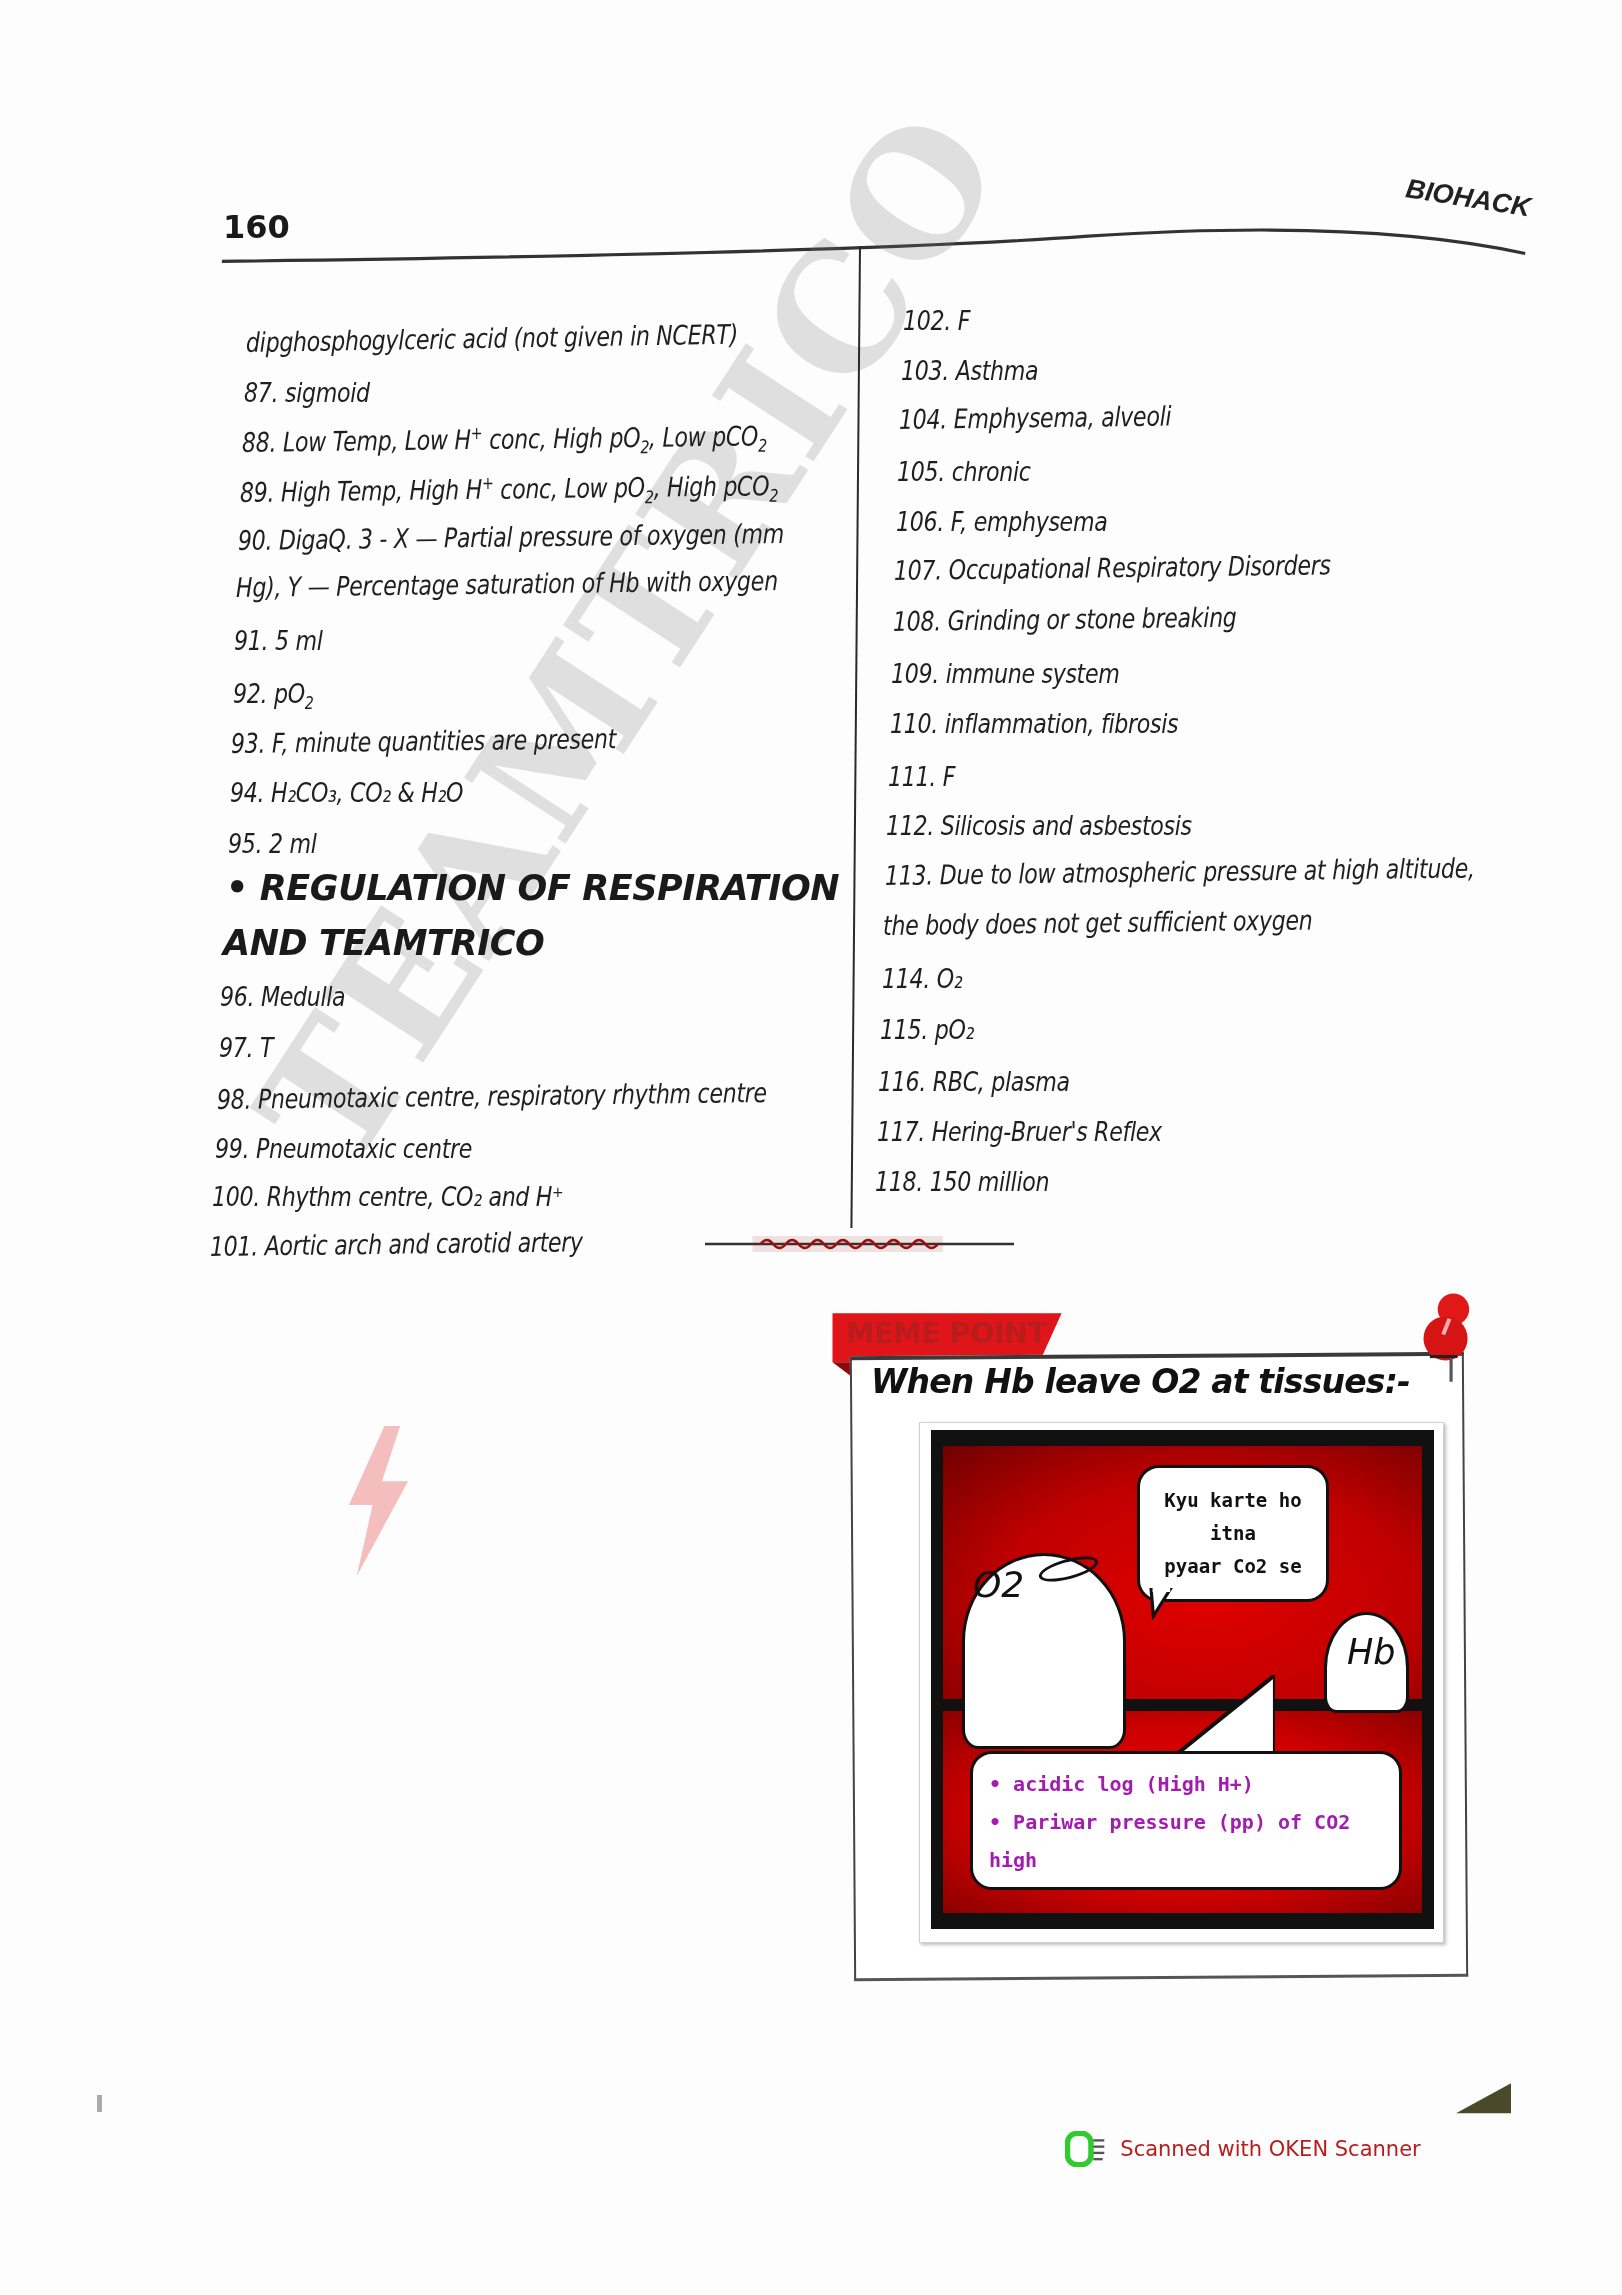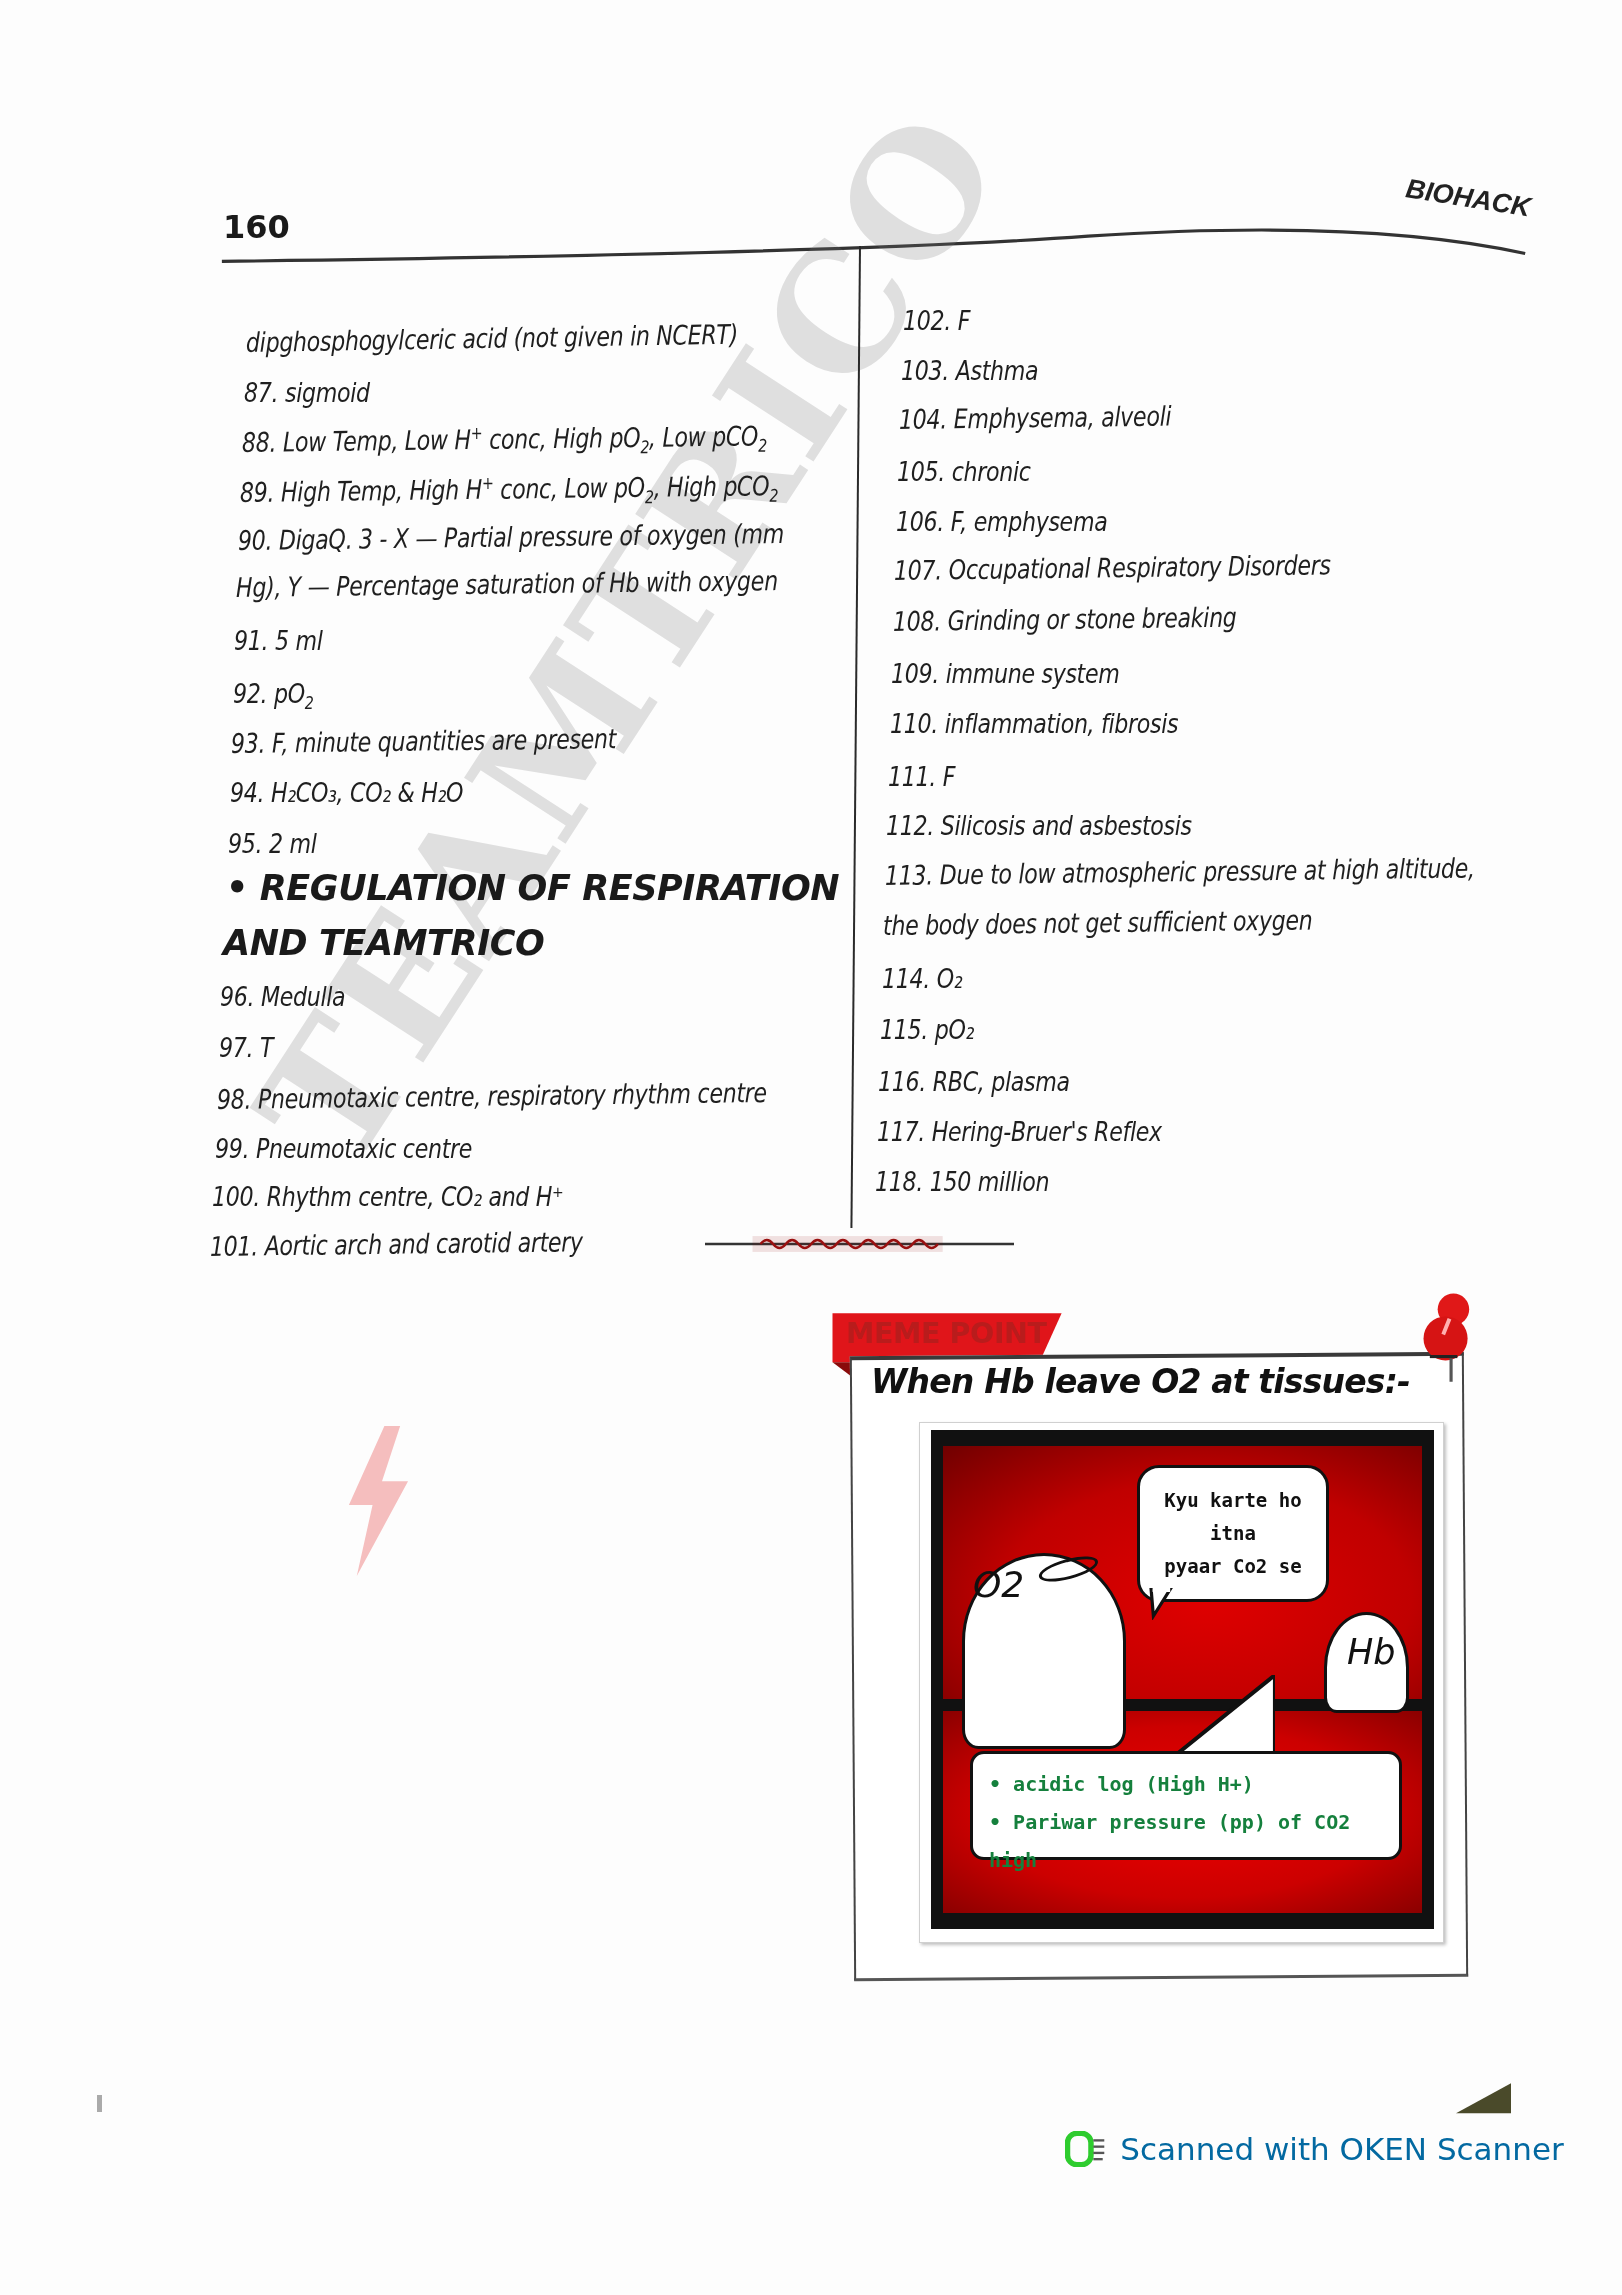--- a/index.html
+++ b/index.html
@@ -237,31 +237,31 @@
       position: absolute;
       left: 1347px; top: 1632px;
       font-family: "DejaVu Sans", sans-serif;
       font-style: italic;
       font-size: 35px;
       color: #111;
     }
     .bubble-bottom {
       position: absolute;
       left: 970px; top: 1751px;
-      width: 432px; height: 109px;
+      width: 432px; height: 139px;
       background: #ffffff;
       border: 3.2px solid #111;
-      border-radius: 14px;
+      border-radius: 22px;
       box-sizing: border-box;
       padding: 11px 16px;
       font-family: "DejaVu Sans Mono", monospace;
       font-weight: bold;
       font-size: 20px;
       line-height: 38px;
-      color: #15803d;
+      color: #a21caf;
     }
     .bubble-bottom ul {
       margin: 0; padding: 0; list-style: none;
     }
     .bubble-bottom li::before {
       content: "\2022  ";
     }
     .bubble-bottom-tail {
       position: absolute;
       left: 1172px; top: 1675px;
@@ -278,22 +278,22 @@
       left: 1065px; top: 2131px;
       display: flex;
       align-items: center;
       gap: 14.3px;
     }
     .scanner-logo {
       width: 41px; height: 36px;
     }
     .scanner-text {
       font-family: "DejaVu Sans", sans-serif;
-      font-size: 31px;
-      color: #0369a1;
+      font-size: 21px;
+      color: #b91c1c;
       white-space: nowrap;
     }
     .stray-mark {
       position: absolute;
       left: 97px; top: 2095px;
       width: 4.8px; height: 17.4px;
       background: #aaa;
     }
   </style>
 </head>

